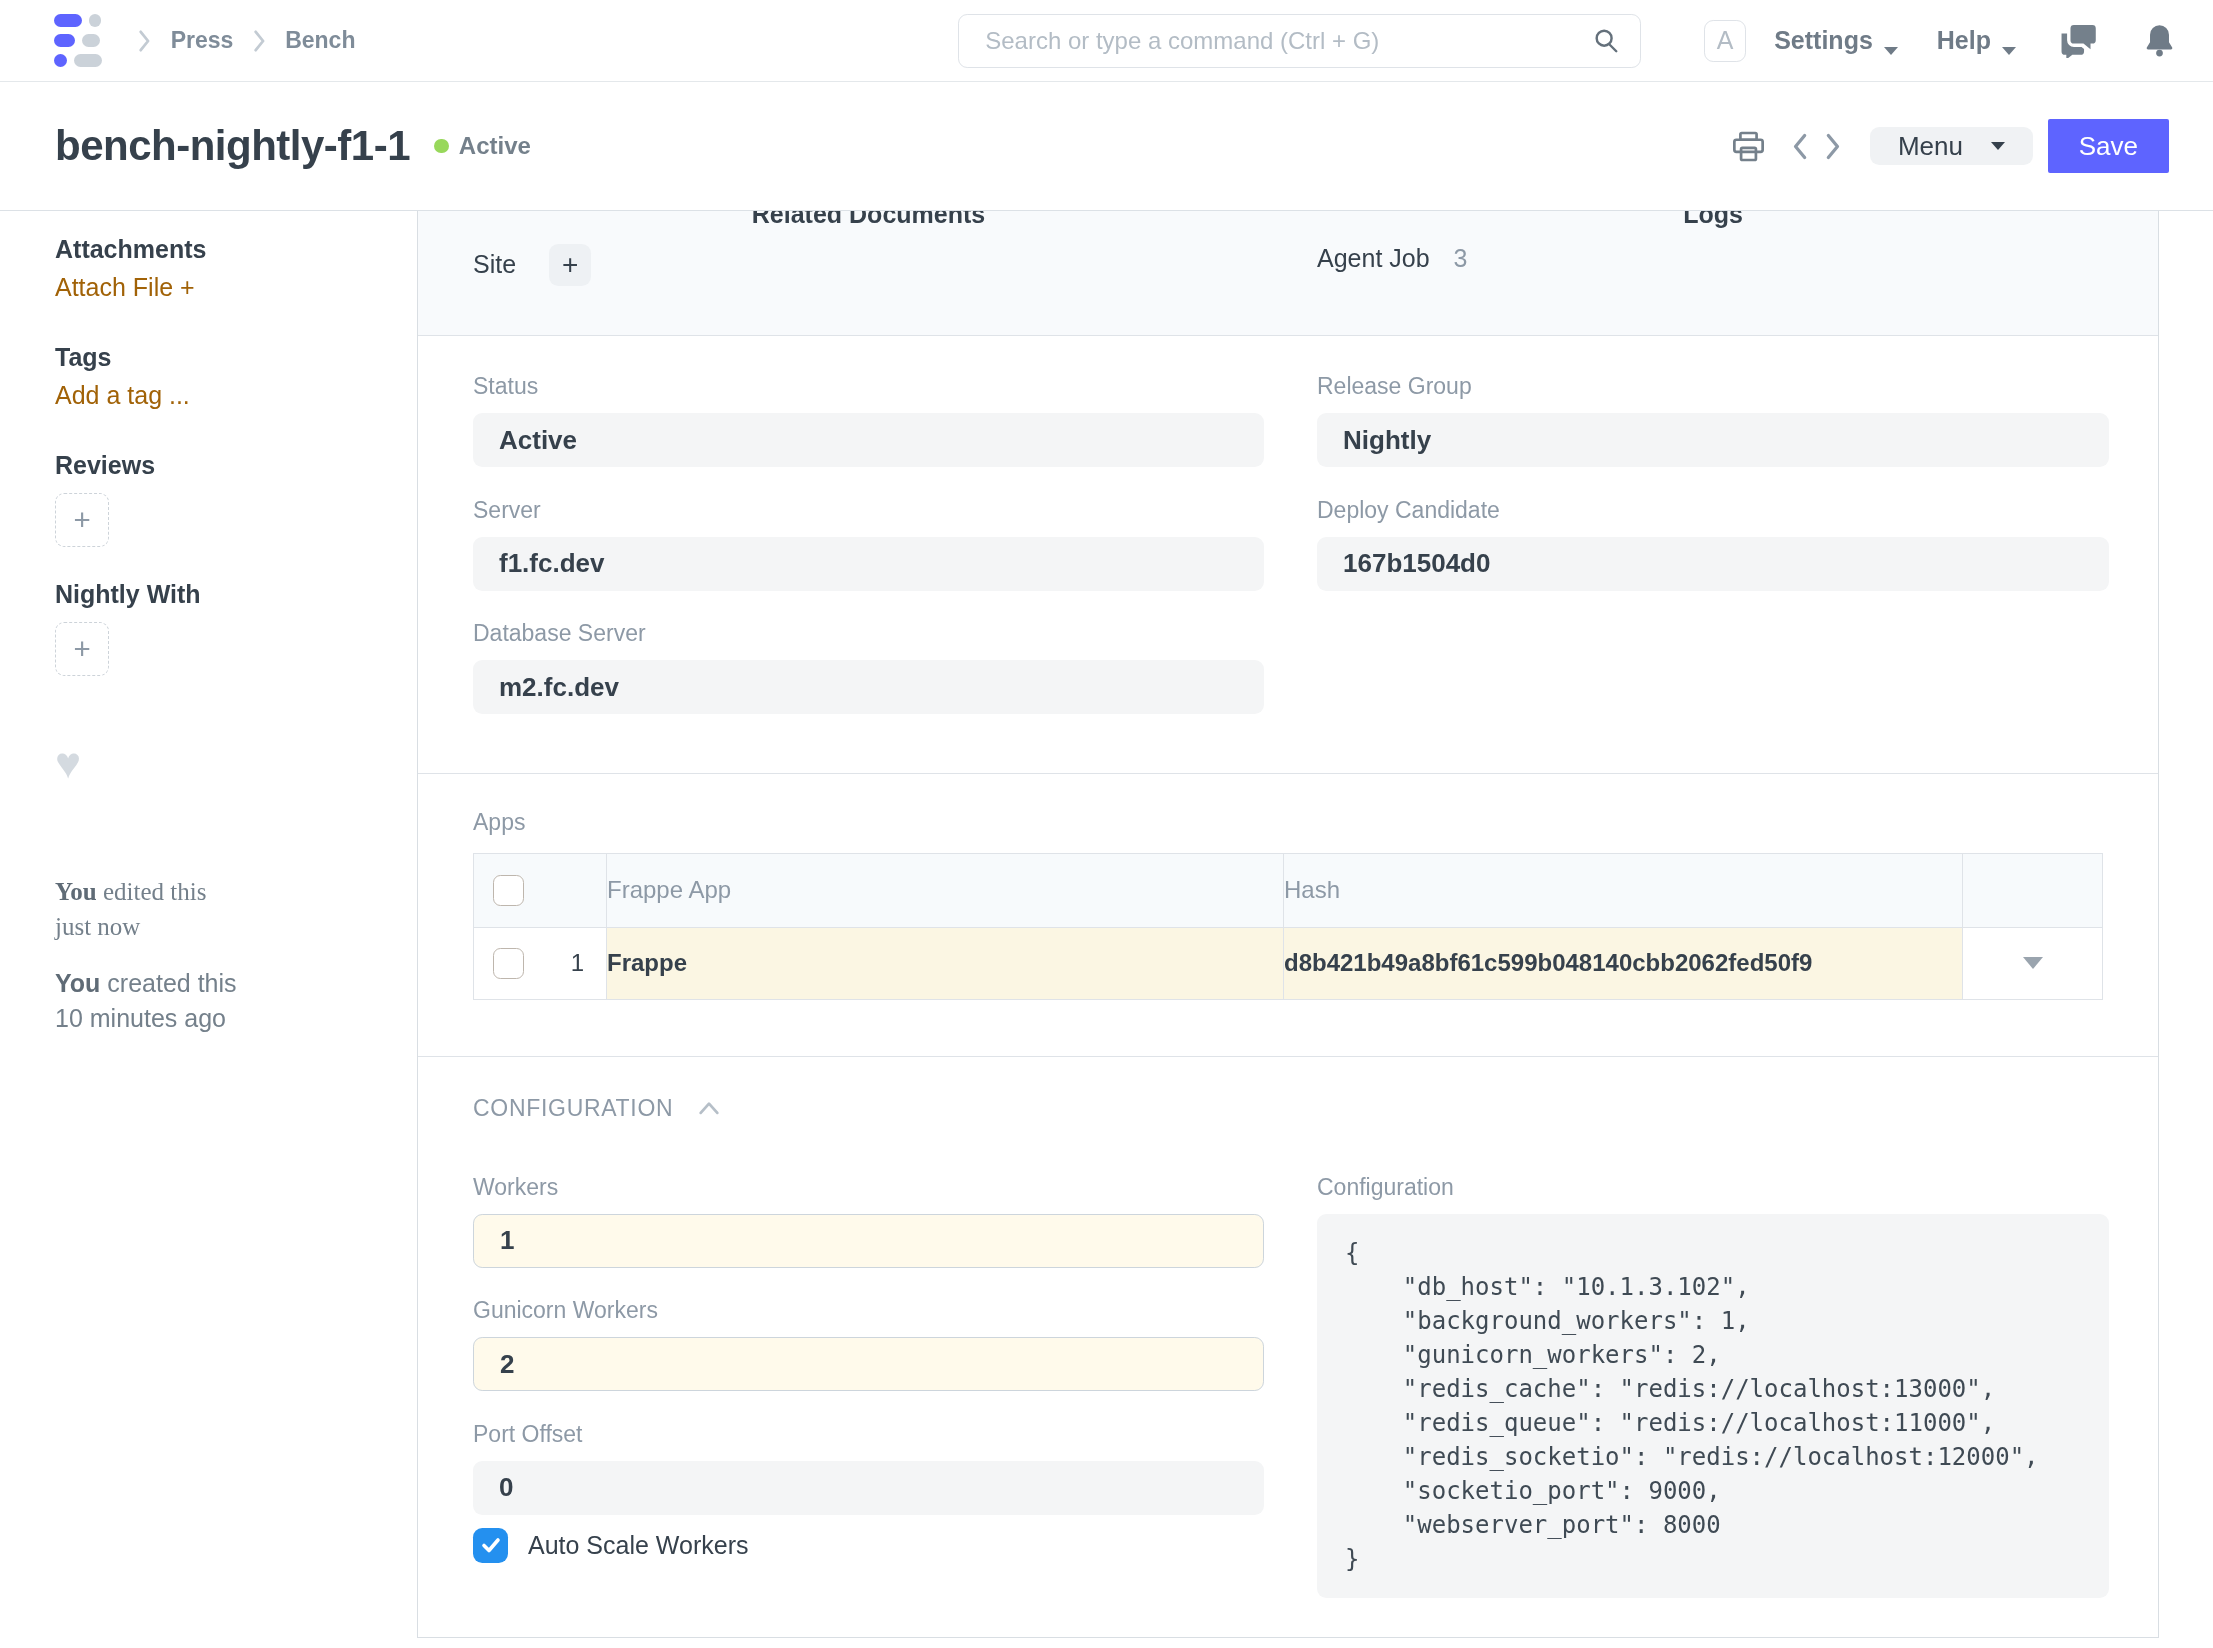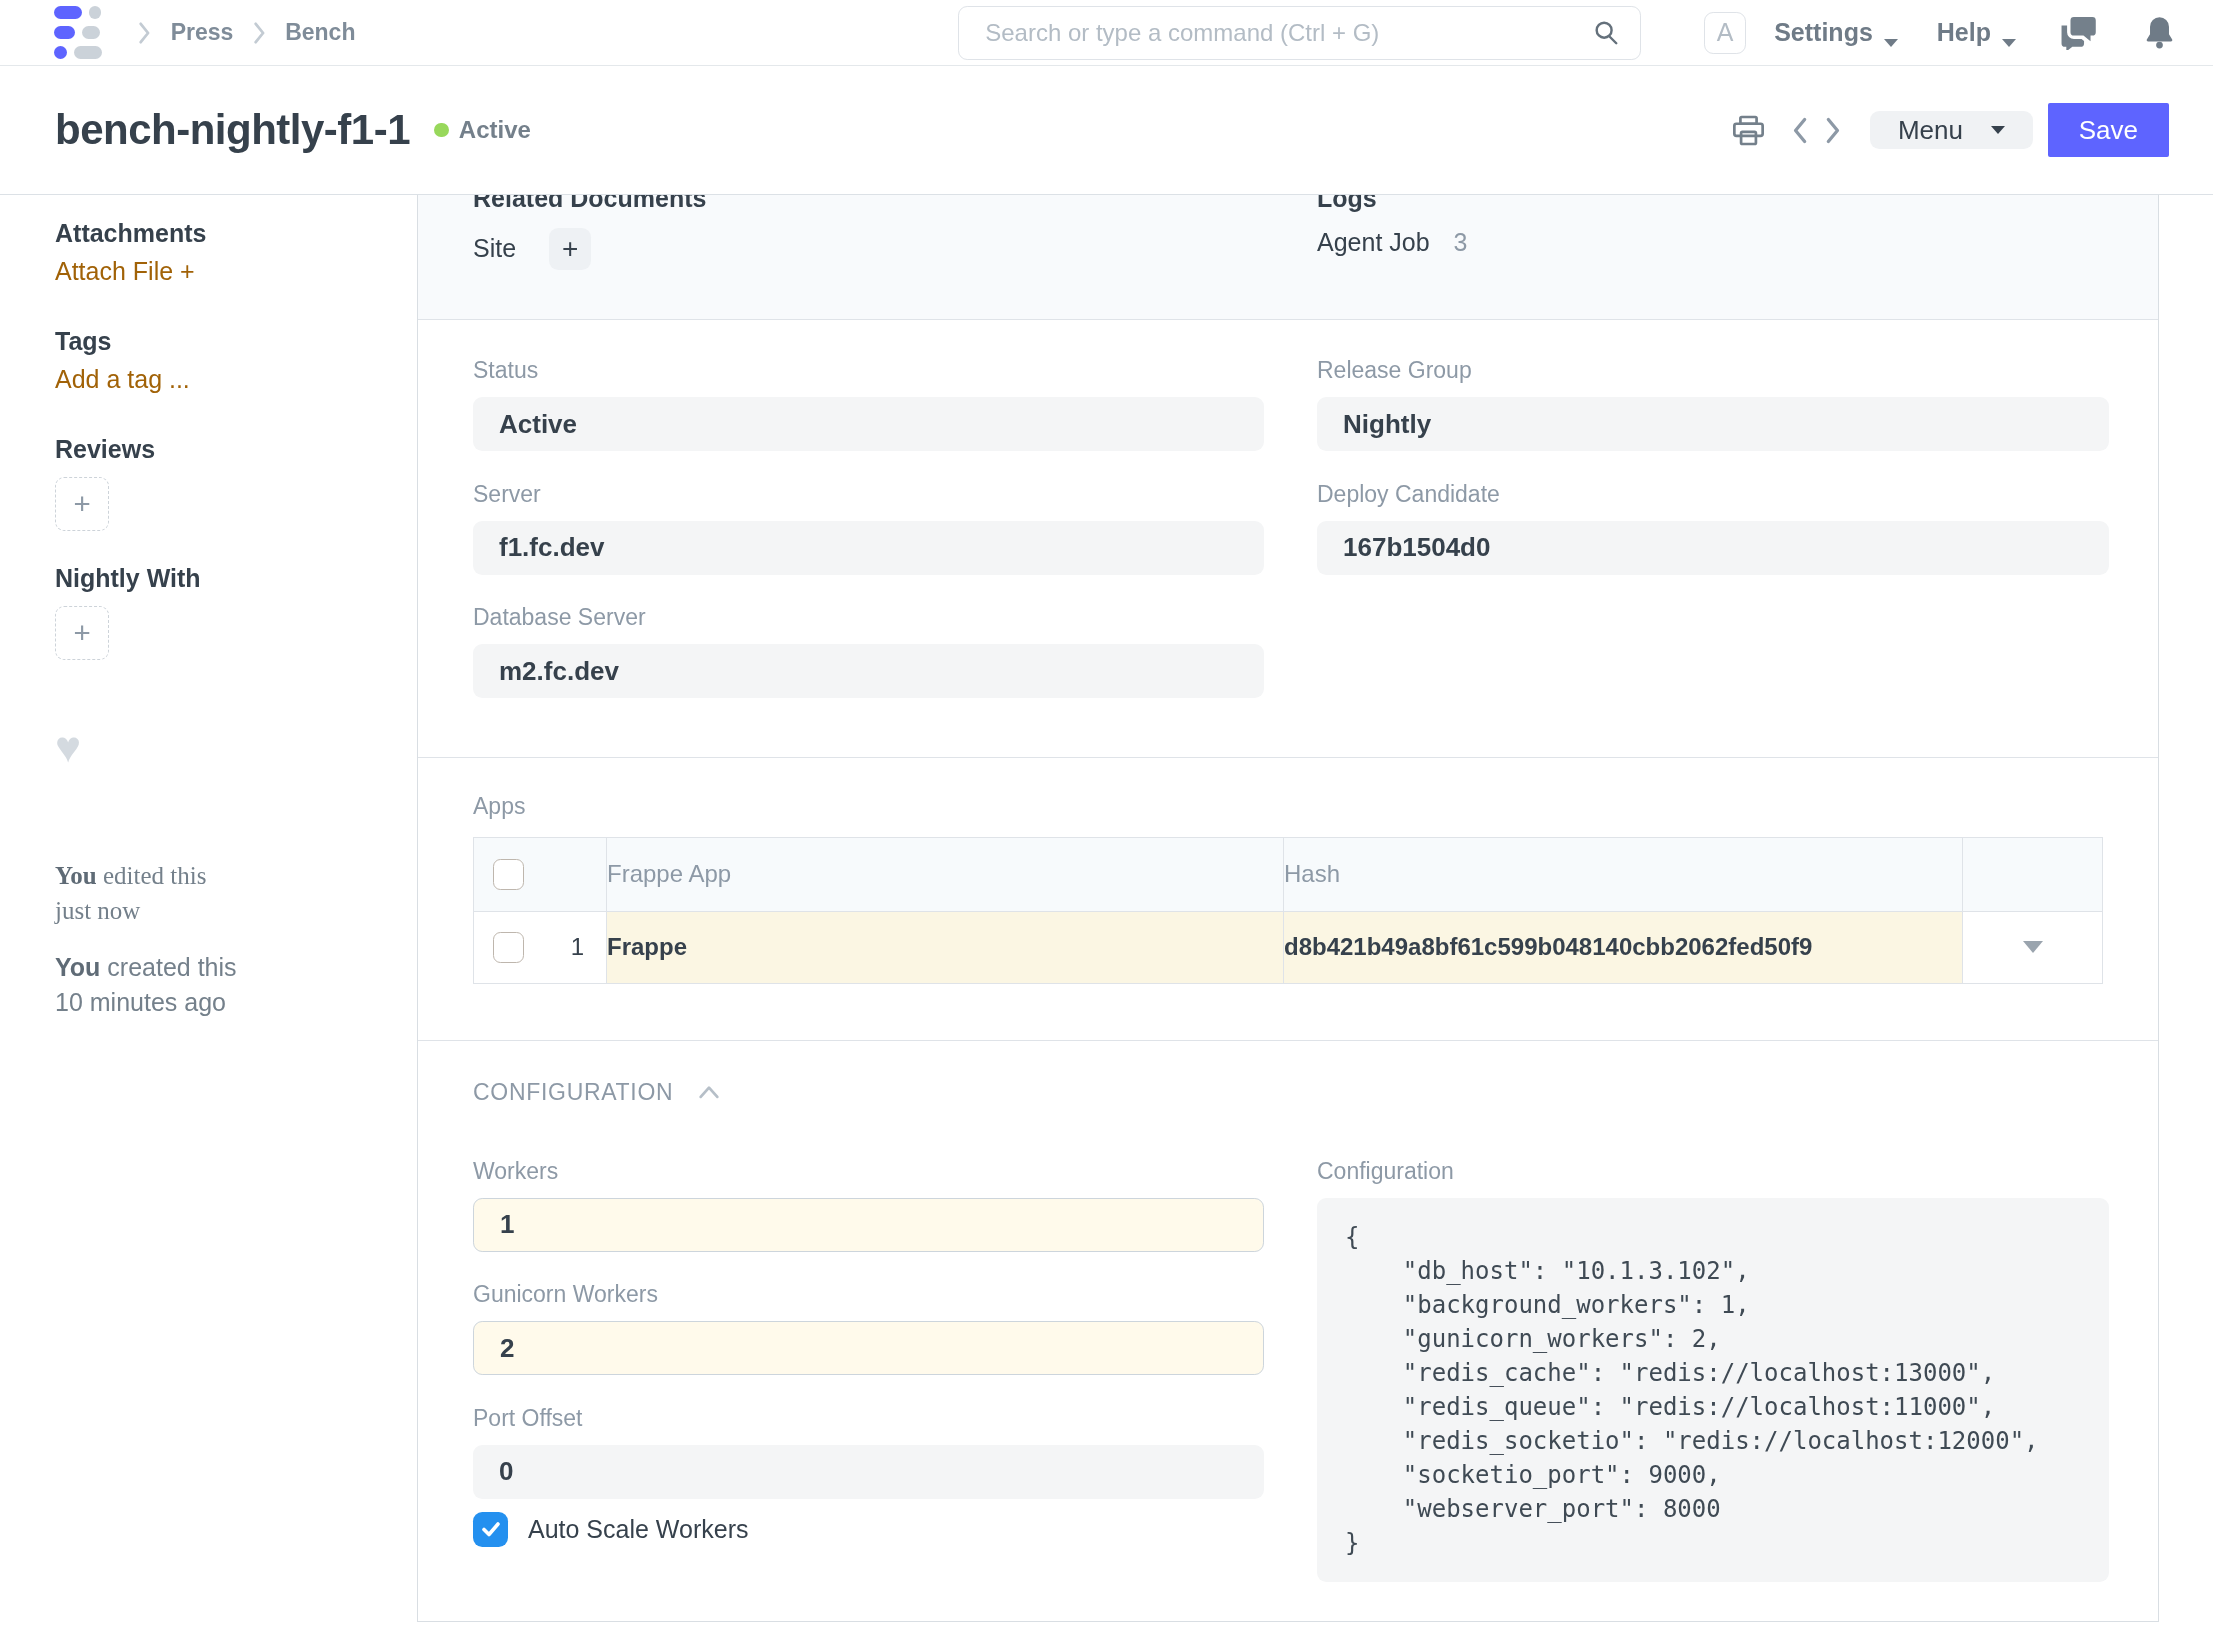--- a/index.html
+++ b/index.html
@@ -5,21 +5,21 @@
   * { box-sizing: border-box; }
   html,body { margin:0; padding:0; }
   body {
     width:2213px; height:1648px; overflow:hidden;
     background:#fff; color:#36414c;
     font-family:"Liberation Sans","DejaVu Sans",sans-serif;
     font-size:25px;
   }
 
   
-  .navbar { height:66px; display:flex; align-items:center; padding:0 35px 0 54px;
+  .navbar { height:82px; display:flex; align-items:center; padding:0 35px 0 54px;
             border-bottom:0.9px solid #e4e8eb; background:#fff; }
   .logo { display:flex; flex-direction:column; gap:7.4px; margin-right:35px; cursor:pointer; }
   .logo .row { display:flex; gap:7.4px; align-items:center; }
   .logo i { display:block; height:13px; border-radius:6.5px; }
   .logo .b { background:#5e64ff; } .logo .g { background:#cbd2d9; }
   .crumb-sep { width:14.8px; height:24px; }
   .crumb-sep polyline { fill:none; stroke:#c3cbd3; stroke-width:3; stroke-linecap:round; stroke-linejoin:round; }
   .breadcrumb { display:flex; align-items:center; gap:18.5px; font-size:23px; font-weight:700; color:#7f8c99; }
   .breadcrumb a { cursor:pointer; }
 
@@ -70,21 +70,21 @@
   .heart { font-size:44px; color:#d4dae0; line-height:1; cursor:pointer; }
   .activity { font-size:25px; color:#74808b; line-height:35px; }
   .activity b { color:#5f6b76; }
 
   
   .main { width:1742px; flex:none; height:1427px; border-left:0.9px solid #d9dee3; border-right:0.9px solid #d9dee3;
           border-bottom:0.9px solid #d9dee3; background:#fff; display:flex; flex-direction:column; overflow:hidden; }
   .two-col { display:grid; grid-template-columns:791px 792px; column-gap:53px; }
 
   .sec-dashboard { background:#f8fafc; border-bottom:0.9px solid #dfe3e8; height:125px; padding:0 55px; overflow:hidden; flex:none; }
-  .dash-heading { font-size:25px; font-weight:700; margin-top:-11px; }
+  .dash-heading { font-size:25px; font-weight:700; margin-top:-11px;text-align:center; }
   .dash-row { display:flex; align-items:center; margin-top:14.8px; }
   .dash-label { font-size:25px; color:#36414c; cursor:pointer; }
   .plus-btn { width:42px; height:42px; margin-left:33px; background:#eef1f4; border:none; border-radius:9.2px;
               font-size:28px; color:#36414c; cursor:pointer; display:flex; align-items:center; justify-content:center; padding:0; }
   .count-badge { font-size:25px; color:#8d99a6; margin-left:24px; }
 
   .sec-form { padding:37px 55px 0; height:438px; border-bottom:0.9px solid #dfe3e8; flex:none; }
   .field { margin-bottom:29.5px; }
   .field-label { font-size:23px; color:#8d99a6; margin-bottom:13px; }
   .control { height:54px; background:#f4f5f6; border-radius:9.2px; display:flex; align-items:center;

